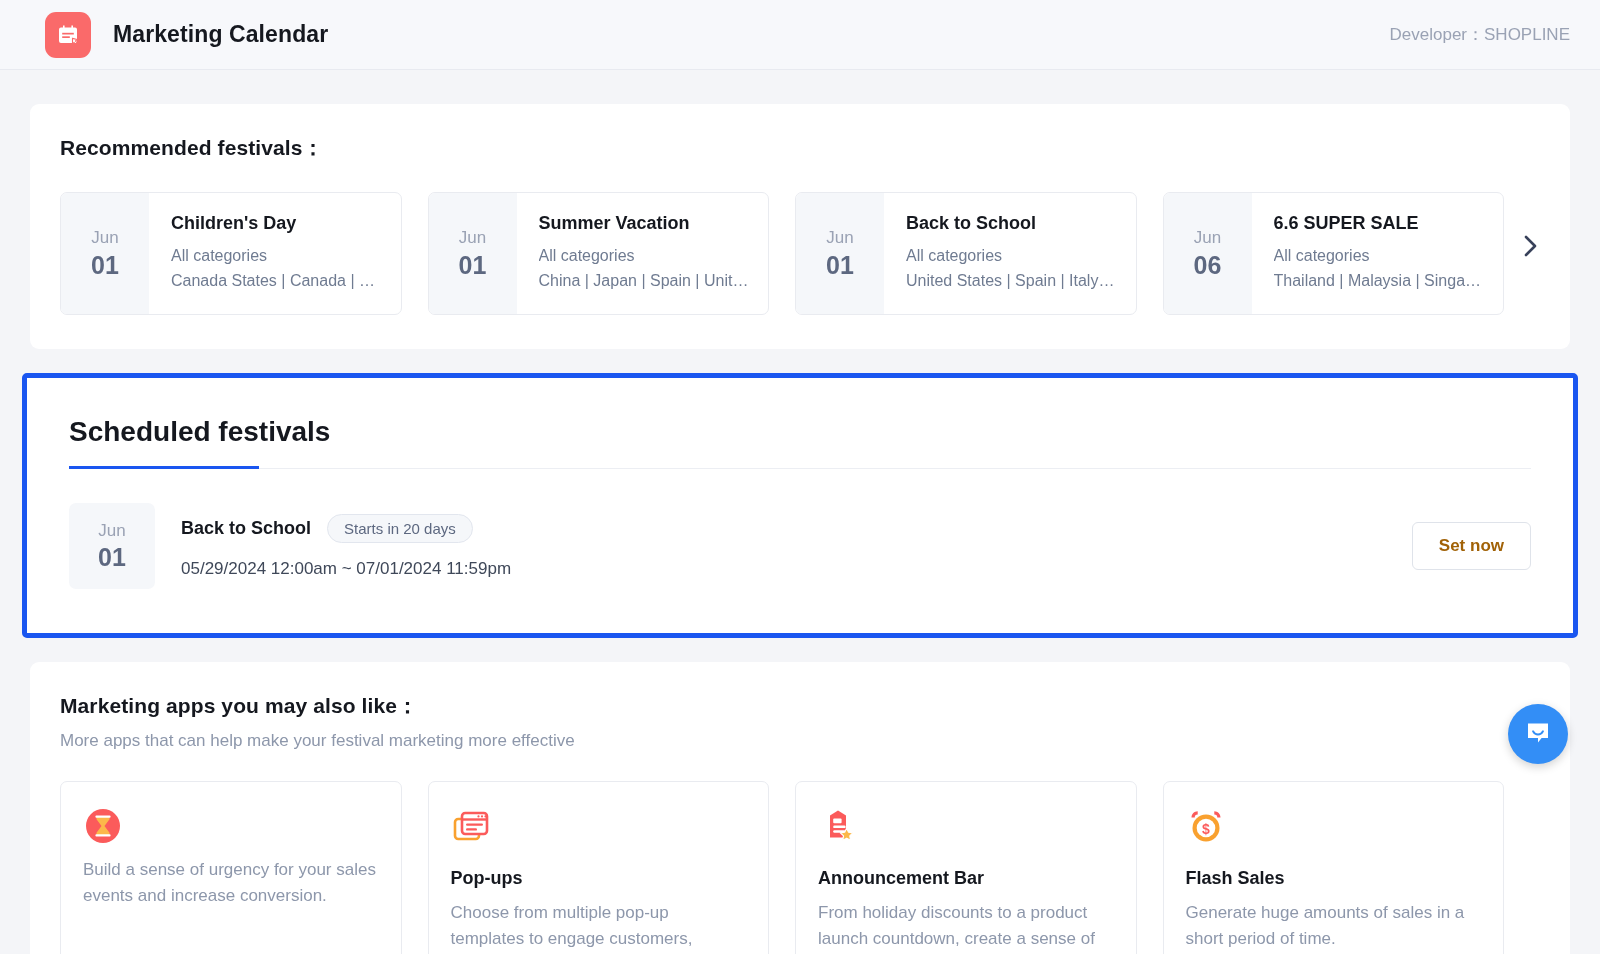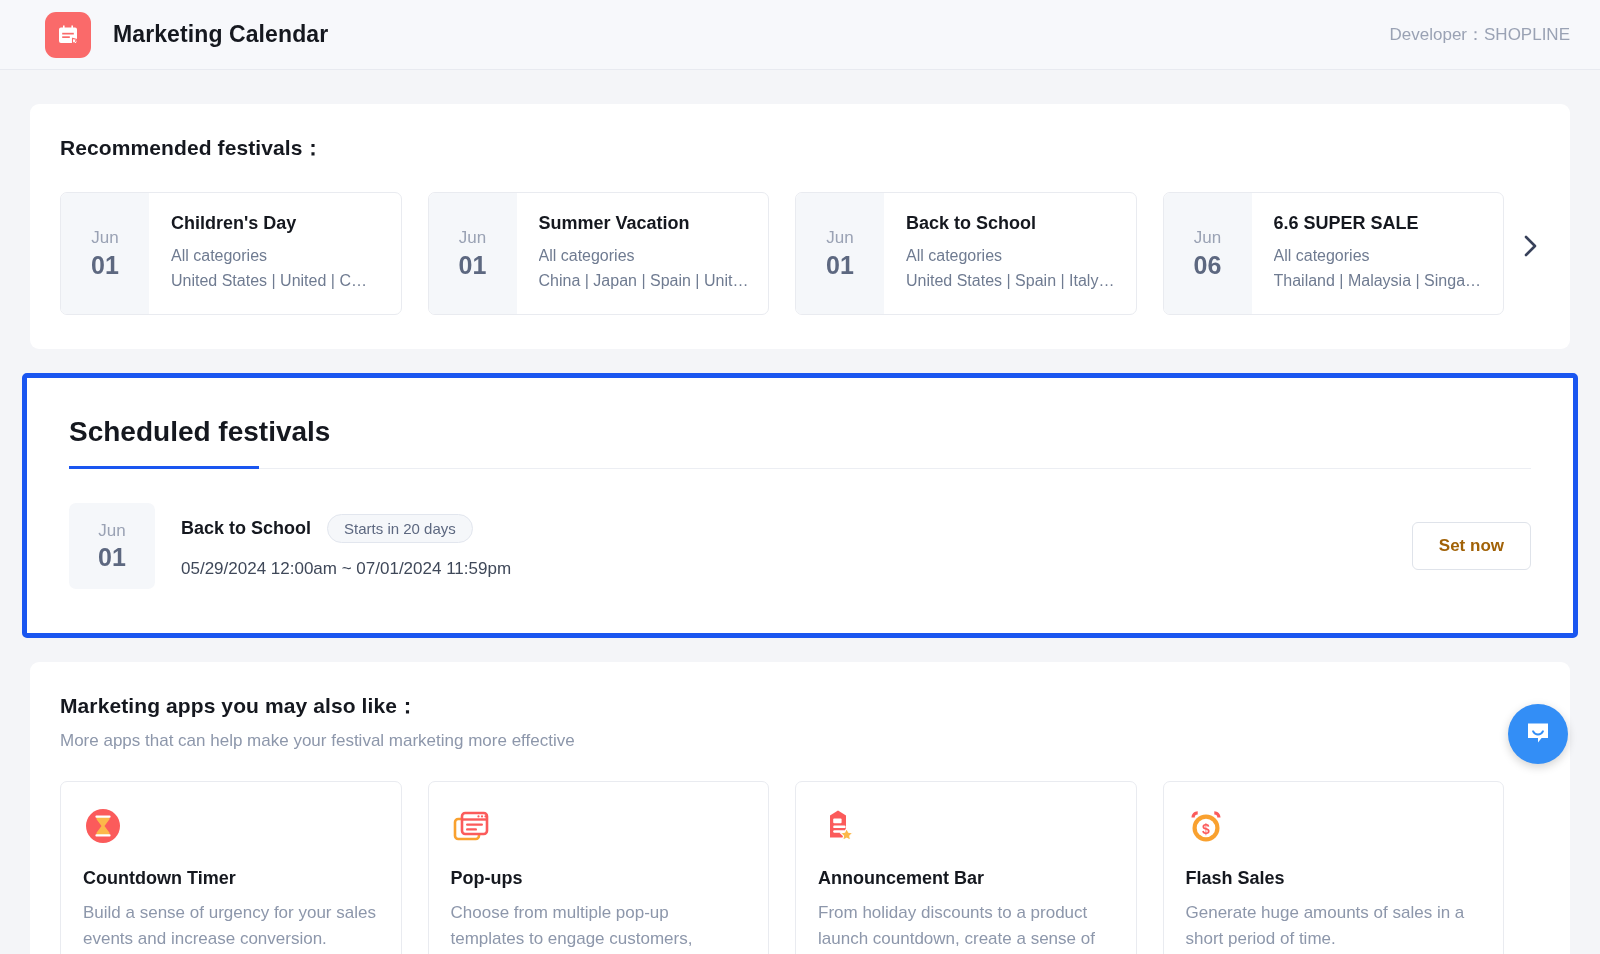--- a/index.html
+++ b/index.html
@@ -198,21 +198,21 @@
     <div class="fest-row">
 
       <div class="fest-card">
         <div class="fest-date">
           <div class="fest-mon">Jun</div>
           <div class="fest-day">01</div>
         </div>
         <div class="fest-body">
           <div class="fest-name">Children's Day</div>
           <div class="fest-meta">All categories</div>
-          <div class="fest-regions">United States | United | C…</div>
+          <div class="fest-regions">Canada States | Canada | C…</div>
         </div>
       </div>
 
       <div class="fest-card">
         <div class="fest-date">
           <div class="fest-mon">Jun</div>
           <div class="fest-day">01</div>
         </div>
         <div class="fest-body">
           <div class="fest-name">Summer Vacation</div>
@@ -286,21 +286,20 @@
 
       <div class="app-card">
         <div class="app-ico">
           <svg width="40" height="40" viewBox="0 0 40 40" aria-hidden="true">
             <circle cx="20" cy="20" r="17" fill="#fb5b5b"></circle>
             <path d="M13.5 11h13v2.2l-5 6.8 5 6.8V29h-13v-2.2l5-6.8-5-6.8z" fill="#fcb84a"></path>
             <rect x="12.4" y="9.6" width="15.2" height="2.1" rx="1" fill="#ffffff"></rect>
             <rect x="12.4" y="28.3" width="15.2" height="2.1" rx="1" fill="#ffffff"></rect>
           </svg>
         </div>
-        <div class="app-name">Countdown Timer</div>
         <div class="app-desc">Build a sense of urgency for your sales events and increase conversion.</div>
       </div>
 
       <div class="app-card">
         <div class="app-ico">
           <svg width="40" height="40" viewBox="0 0 40 40" aria-hidden="true">
             <rect x="4" y="13" width="24" height="20" rx="3.2" fill="none" stroke="#f9a12f" stroke-width="2.6"></rect>
             <rect x="11" y="7" width="25" height="21" rx="3.2" fill="#ffffff" stroke="#fb5b5b" stroke-width="2.6"></rect>
             <path d="M11 13.5h25" stroke="#fb5b5b" stroke-width="2.4"></path>
             <circle cx="27.5" cy="10.4" r="1.1" fill="#fb5b5b"></circle>

